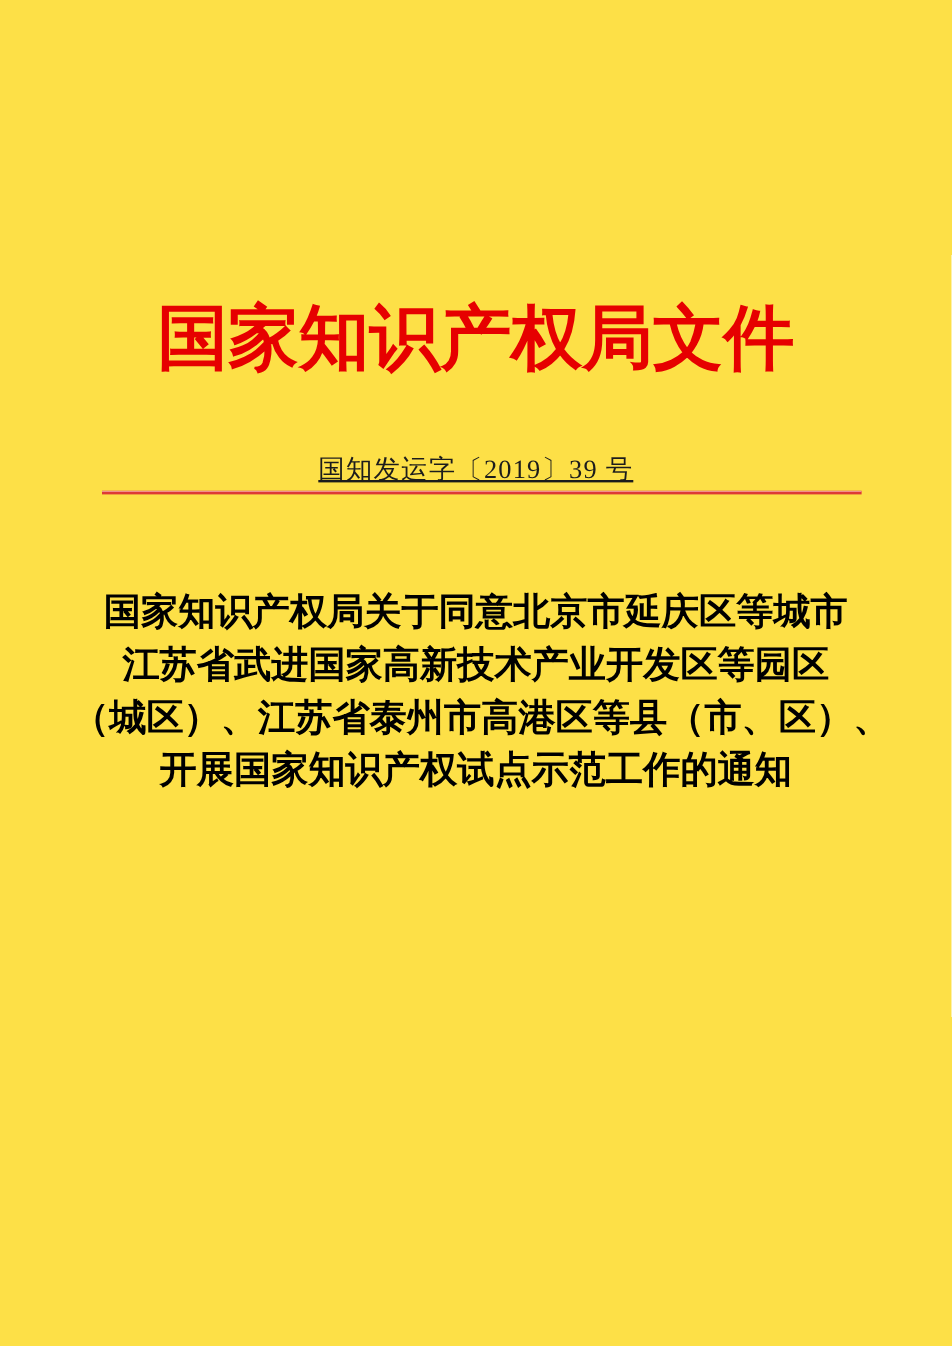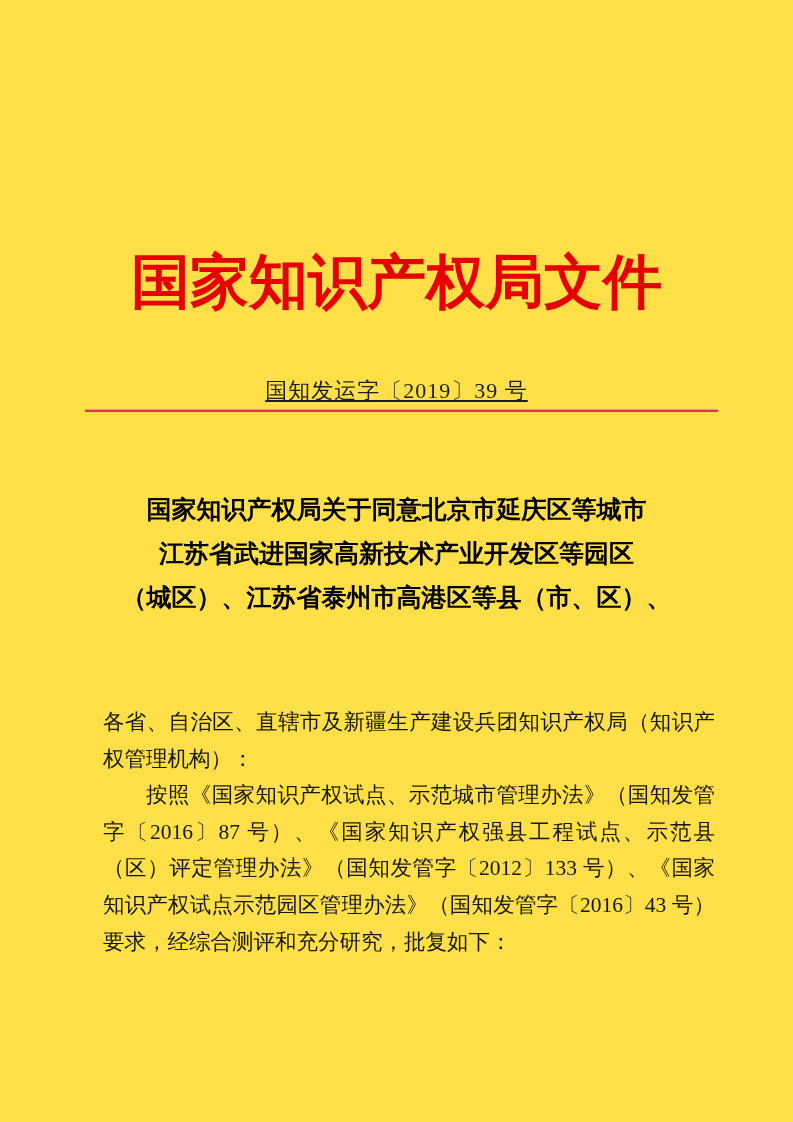--- a/index.html
+++ b/index.html
@@ -51,21 +51,21 @@
     background: #dd3b35;
     border-top: 1px solid #f0908b;
     box-sizing: content-box;
   }
   .doc-title {
     position: absolute;
     top: 488px;
     left: 60px;
     width: 673px;
     text-align: center;
-    font-size: 25px;
+    font-size: 31px;
     line-height: 44px;
     font-weight: bold;
     color: #000000;
   }
   .doc-title .title-line {
     white-space: nowrap;
   }
   .body-text {
     position: absolute;
     top: 704px;
@@ -93,20 +93,17 @@
   <div class="agency-title">国家知识产权局文件</div>
 
   <div class="doc-number">国知发运字〔2019〕39 号</div>
 
   <div class="red-rule"></div>
 
   <div class="doc-title">
     <div class="title-line">国家知识产权局关于同意北京市延庆区等城市</div>
     <div class="title-line">江苏省武进国家高新技术产业开发区等园区</div>
     <div class="title-line">（城区）、江苏省泰州市高港区等县（市、区）、</div>
+    <div class="title-line">开展国家知识产权试点示范工作的通知</div>
   </div>
 
-  <div class="body-text">
-    <p>各省、自治区、直辖市及新疆生产建设兵团知识产权局（知识产权管理机构）：</p>
-    <p class="indented">按照《国家知识产权试点、示范城市管理办法》（国知发管字〔2016〕87 号）、《国家知识产权强县工程试点、示范县（区）评定管理办法》（国知发管字〔2012〕133 号）、《国家知识产权试点示范园区管理办法》（国知发管字〔2016〕43 号）要求，经综合测评和充分研究，批复如下：</p>
-  </div>
 
 </div>
 
 </body></html>

